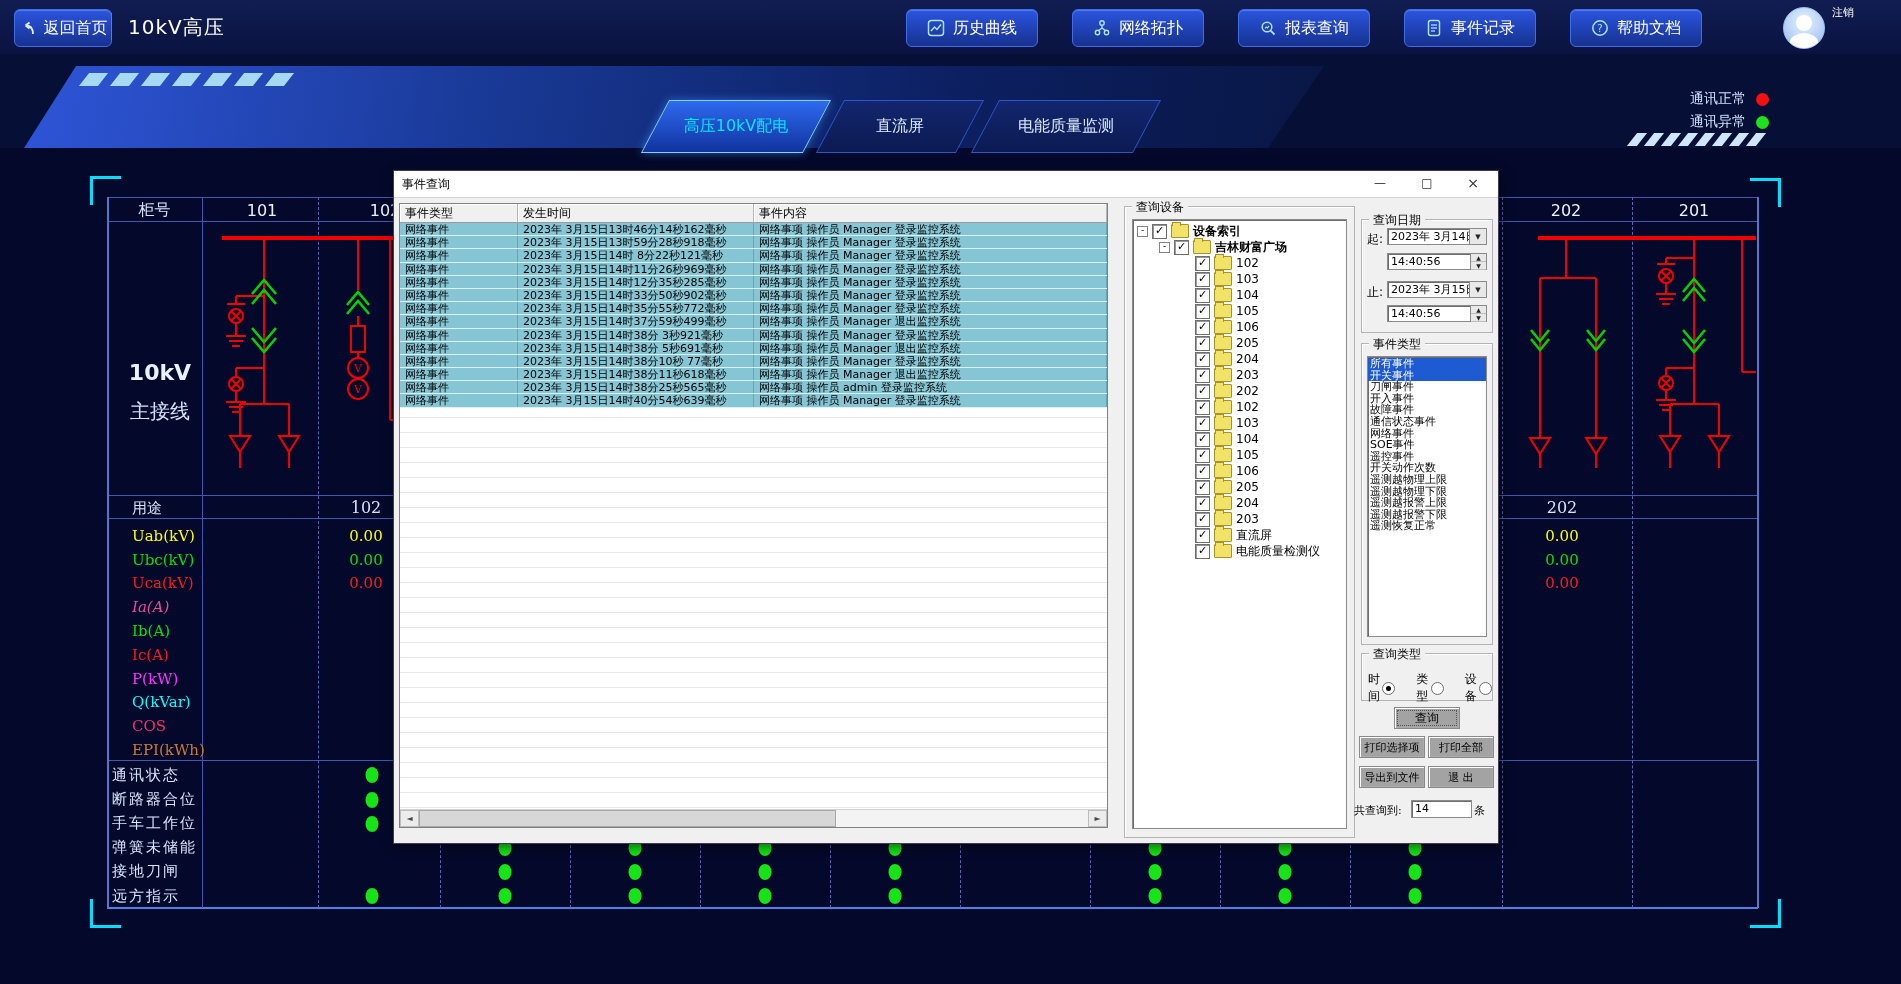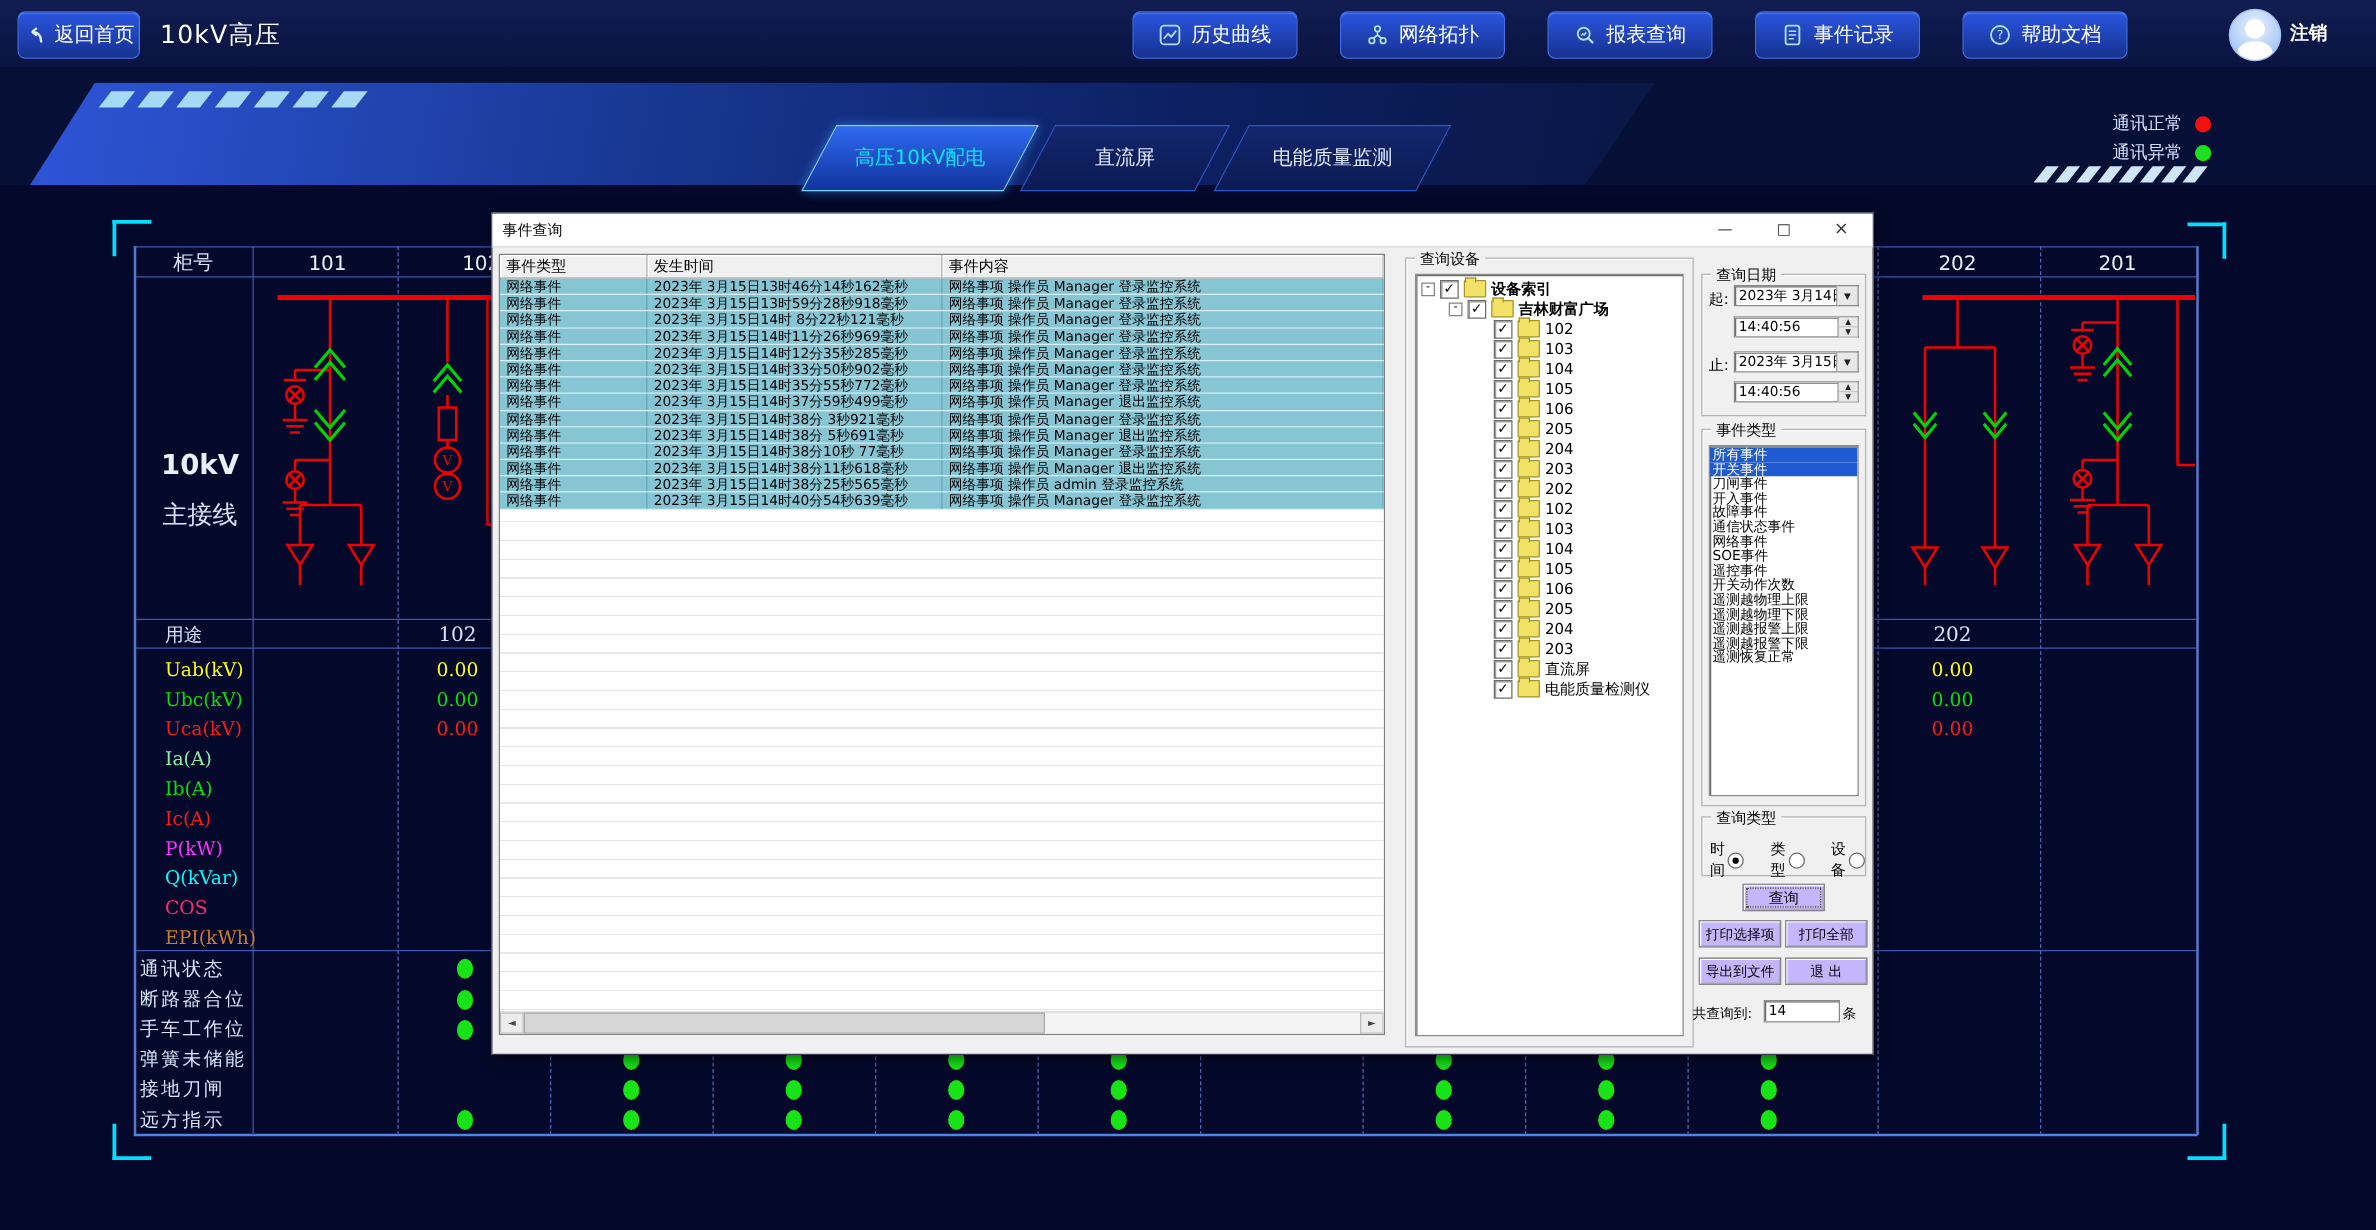--- a/index.html
+++ b/index.html
@@ -12,21 +12,21 @@
   .navbtn{height:36px;top:9px;border-radius:6px;display:flex;align-items:center;justify-content:center;gap:8px;
     background:linear-gradient(180deg,#2b55e0,#16318f);border:1px solid #3e6fe8;color:#fff;font-size:16px;
     box-shadow:inset 0 1px 0 rgba(160,200,255,.35);cursor:pointer;}
   .navbtn svg{display:block;}
   #page-title{left:128px;top:14px;color:#fff;font-size:20px;letter-spacing:1px;}
   #title-divider{left:111px;top:13px;width:1px;height:27px;background:#2f8fd8;}
   #avatar{left:1783px;top:7px;width:40px;height:40px;border-radius:50%;
     background:radial-gradient(circle at 50% 35%,#eaf3ff,#8fb8f2);overflow:hidden;border:1px solid #9cc2f5;}
   #avatar .head{position:absolute;left:12px;top:7px;width:16px;height:16px;border-radius:50%;background:#fff;}
   #avatar .body{position:absolute;left:6px;top:25px;width:28px;height:18px;border-radius:50% 50% 0 0;background:#fff;}
-  #logout{left:1832px;top:17px;color:#fff;font-size:15px;cursor:pointer;font-weight:bold;}
+  #logout{left:1832px;top:5px;color:#fff;font-size:11px;cursor:pointer;}
 
   
   #banner{left:0;top:54px;width:1901px;height:94px;background:#060f35;z-index:5;}
   #banner-block{left:24px;top:12px;width:1300px;height:82px;
     background:linear-gradient(100deg,#2e55d8 0%,#17368f 40%,#0c1f60 72%,#091745 100%);
     clip-path:polygon(52px 0,100% 0,calc(100% - 56px) 100%,0 100%);}
   .stripe{width:19px;height:13px;background:#a7d8f4;transform:skewX(-38deg);display:inline-block;margin-right:12px;}
   #stripes{left:84px;top:17px;white-space:nowrap;}
   #banner-title{left:60px;top:40px;color:#fff;font-size:27px;font-weight:bold;letter-spacing:4px;text-shadow:0 1px 3px rgba(0,0,0,.5);}
   .tab{top:46px;height:53px;cursor:pointer;}
@@ -53,21 +53,21 @@
 
   
   #dialog{left:393px;top:170px;width:1104px;height:672px;background:#f0f0f0;z-index:10;
     border:1px solid #3c3c55;box-shadow:2px 3px 10px rgba(0,0,0,.55);font-size:12px;color:#000;}
   #dlg-titlebar{left:0;top:0;width:100%;height:26px;background:#fff;border-bottom:1px solid #d6d6d6;}
   #dlg-title{left:8px;top:0;line-height:26px;font-size:12px;color:#000;}
   .winbtn{top:4px;width:28px;height:18px;text-align:center;line-height:17px;font-size:12px;color:#333;cursor:pointer;}
   .sunken{background:#fff;border:1px solid #8a8a8a;box-shadow:inset 1px 1px 0 #6e6e6e, inset -1px -1px 0 #fdfdfd;}
   .gbox{border:1px solid #b4b4b4;box-shadow:inset 1px 1px 0 #fff;}
   .gbox>.glabel{position:absolute;top:-8px;left:7px;background:#f0f0f0;padding:0 4px;font-size:12px;}
-  .btn95{background:#c4b5fd;border:1px solid #898989;box-shadow:inset 1px 1px 0 #fff, inset -1px -1px 0 #ababab;
+  .btn95{background:#a3a3a3;border:1px solid #898989;box-shadow:inset 1px 1px 0 #fff, inset -1px -1px 0 #ababab;
     font-size:12px;display:flex;align-items:center;justify-content:center;cursor:pointer;}
   
   #ev-table{left:5px;top:32px;width:707px;height:623px;background:#fff;border:1px solid #808080;
     box-shadow:inset 1px 1px 0 #5a5a5a;display:flex;flex-direction:column;overflow:hidden;}
   #ev-head{display:flex;height:19px;flex:none;background:#f0f0f0;}
   .hcell{border-right:1px solid #b5b5b5;border-bottom:1px solid #9a9a9a;box-shadow:inset 1px 1px 0 #fff;
     padding:0 5px;line-height:18px;font-size:12px;white-space:nowrap;overflow:hidden;cursor:pointer;}
   .c0{width:107px;flex:none;}.c1{width:225px;flex:none;}.c2{flex:1;}
   #ev-body{flex:1;position:relative;
     background:repeating-linear-gradient(to bottom,#fff 0 14px,#e7e7e7 14px 15px);}
@@ -256,21 +256,21 @@
     <div class="mrow scada-serif" style="font-size:15px;">
           <span style="color: rgb(255, 255, 0);">Uab(kV)</span>
         </div>
         <div class="mrow scada-serif" style="font-size:15px;">
           <span style="color: rgb(0, 228, 0);">Ubc(kV)</span>
         </div>
         <div class="mrow scada-serif" style="font-size:15px;">
           <span style="color: rgb(255, 26, 26);">Uca(kV)</span>
         </div>
         <div class="mrow scada-serif" style="font-size:15px;">
-          <span style="color: #86efac;">Ia(A)</span>
+          <span style="color: #ec4899; font-style: italic;">Ia(A)</span>
         </div>
         <div class="mrow scada-serif" style="font-size:15px;">
           <span style="color: rgb(0, 228, 0);">Ib(A)</span>
         </div>
         <div class="mrow scada-serif" style="font-size:15px;">
           <span style="color: rgb(255, 26, 26);">Ic(A)</span>
         </div>
         <div class="mrow scada-serif" style="font-size:15px;">
           <span style="color: rgb(255, 48, 255);">P(kW)</span>
         </div>

